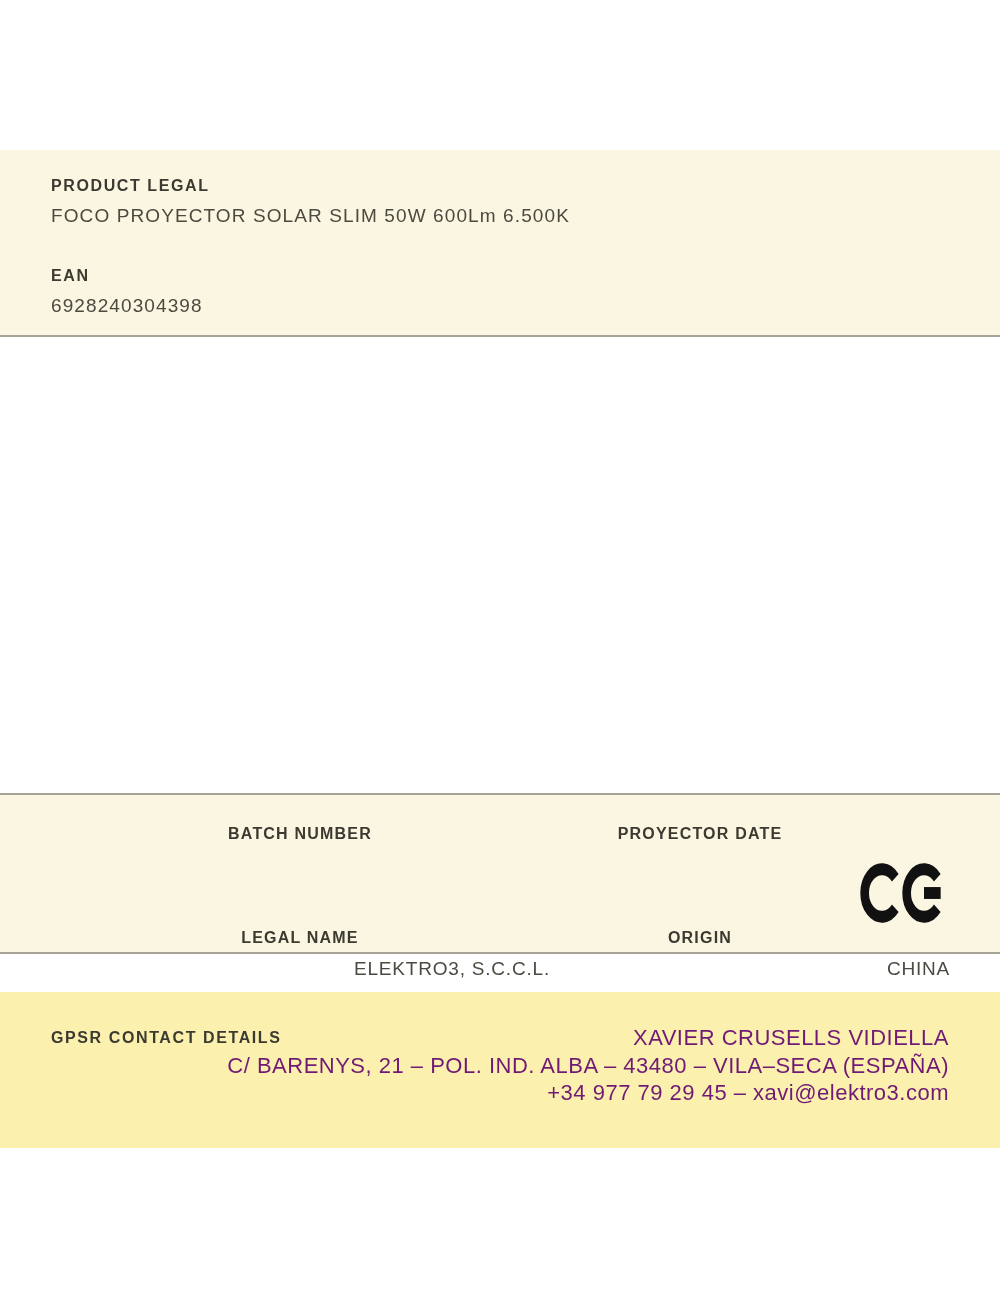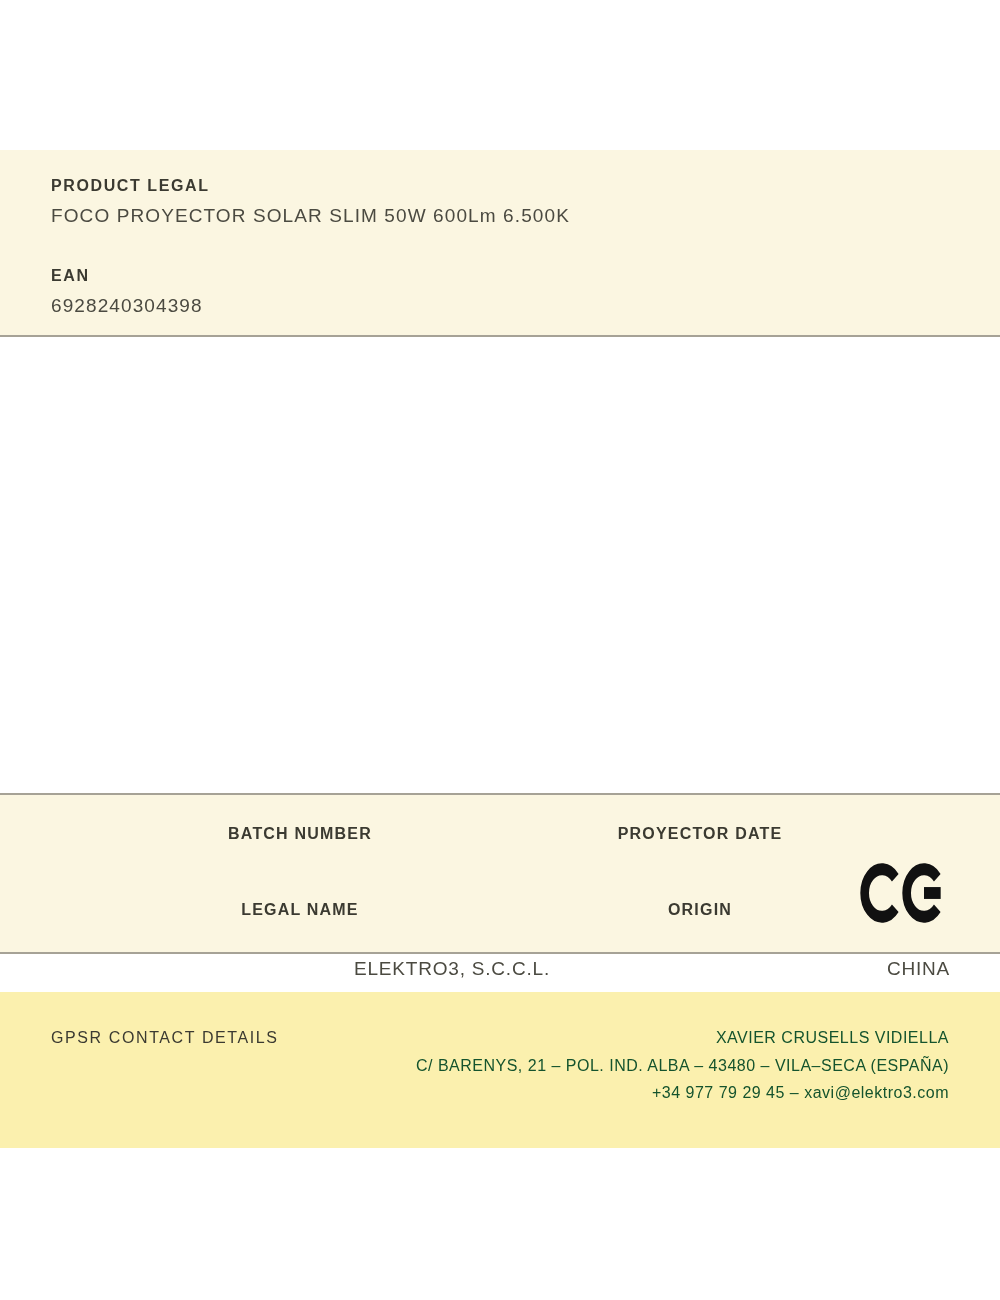--- a/index.html
+++ b/index.html
@@ -52,21 +52,21 @@
     position: absolute;
     top: 0;
     width: 500px;
     height: 100%;
     text-align: center;
   }
   .col-left  { left: 50px; }
   .col-right { left: 450px; }
   .row-label-1 { position: absolute; top: 28px;  left: 0; width: 100%; }
   .row-value-1 { position: absolute; top: 58px;  left: 0; width: 100%; }
-  .row-label-2 { position: absolute; top: 104px; left: 0; width: 100%; }
+  .row-label-2 { position: absolute; top: 132px; left: 0; width: 100%; }
   .row-value-2 { position: absolute; top: 147px; left: 0; width: 100%; }
   .batch-section .field-label { letter-spacing: 1.2px; }
   .batch-section .field-value { margin-top: 16px; letter-spacing: 0.8px; text-align: right; }
 
   .ce-mark {
     position: absolute;
     top: 66px;
     right: 58px;
     width: 82px;
     height: 64px;
@@ -77,33 +77,33 @@
   .contact-section {
     position: absolute;
     top: 992px; left: 0;
     width: 1000px; height: 156px;
     background: #fbf0ae;
   }
   .contact-label {
     position: absolute;
     top: 35px; left: 51px;
     font-size: 16px;
-    font-weight: 400;
+    font-weight: 700;
     letter-spacing: 1.6px;
     color: #3b3a31;
     line-height: 22px;
   }
   .contact-lines {
     position: absolute;
     top: 32px; right: 51px;
     text-align: right;
-    font-size: 16px;
+    font-size: 22px;
     font-weight: 400;
     letter-spacing: 0.5px;
-    color: #14532d;
+    color: #701a75;
     line-height: 27.5px;
   }
 </style>
 </head>
 <body>
 
 <div class="page">
 
   <section class="product-section">
     <div class="field">

